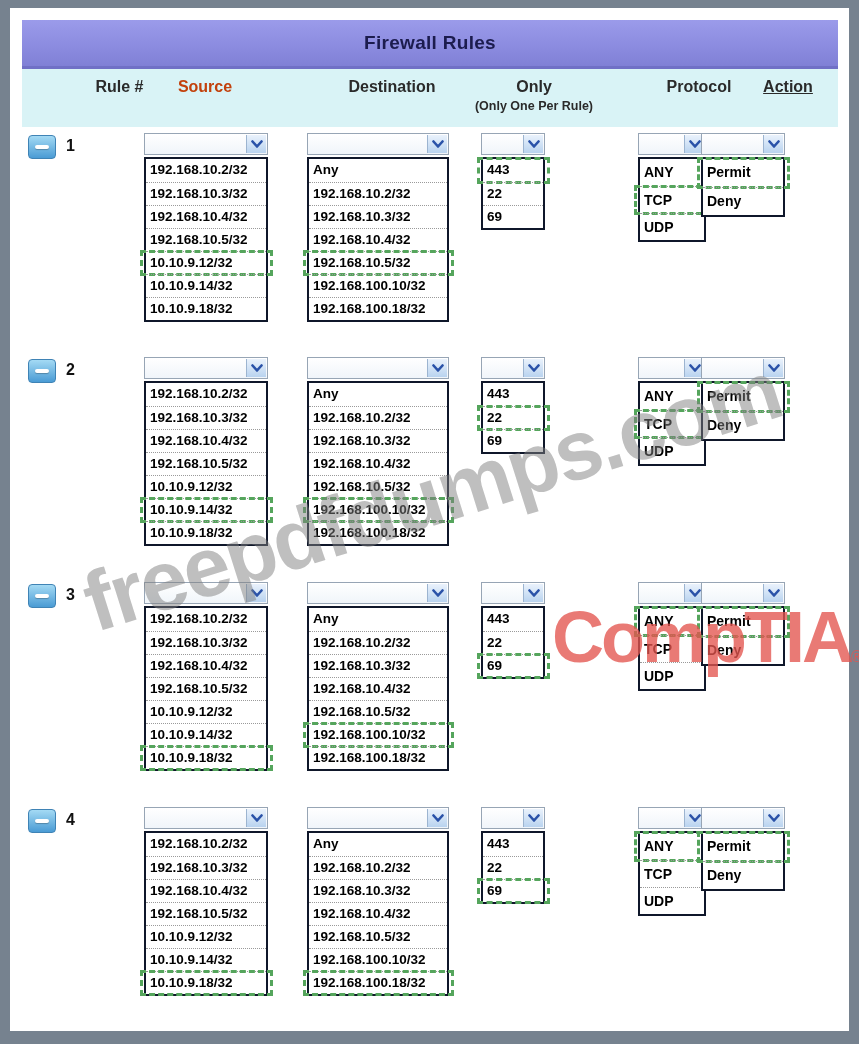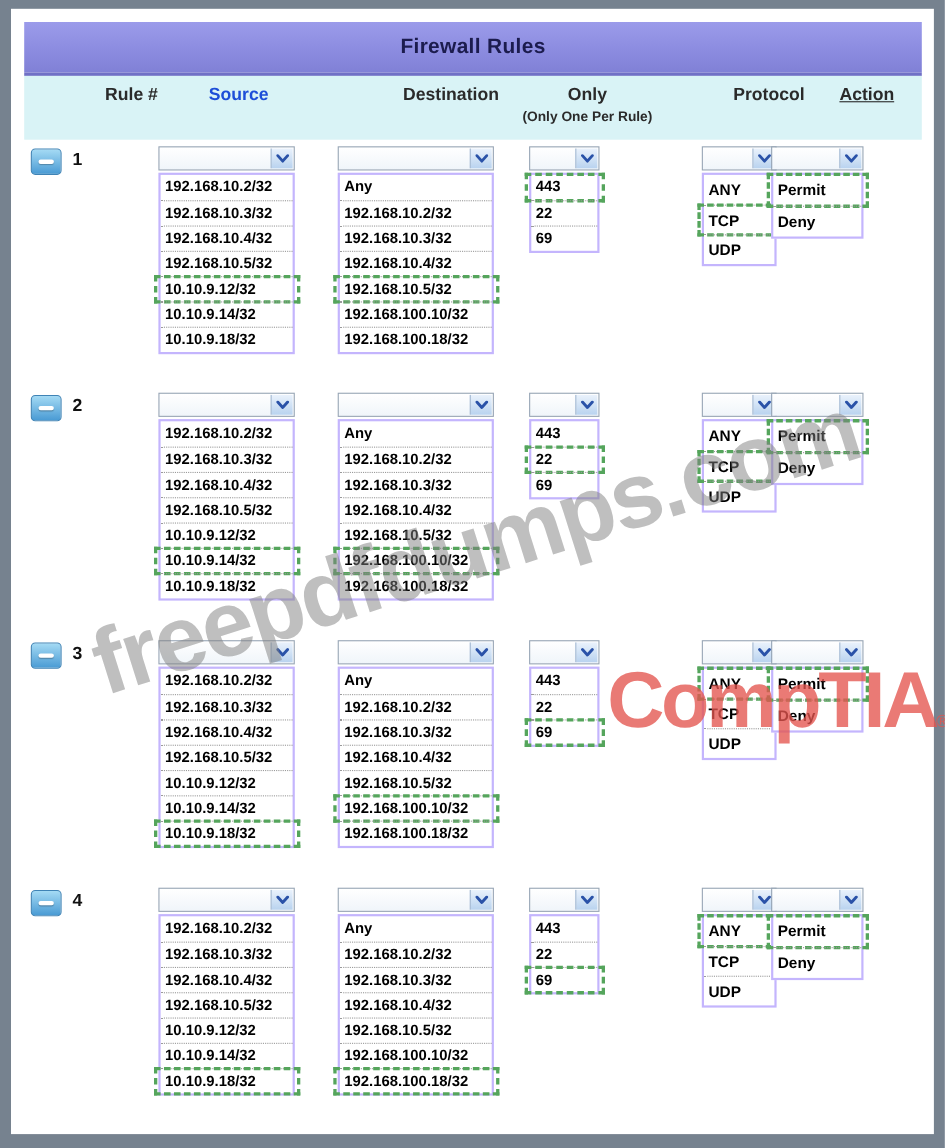--- a/index.html
+++ b/index.html
@@ -10,22 +10,22 @@
   
   .titlebar{position:absolute;left:22px;top:20px;width:816px;height:46px;
     background:linear-gradient(#9b9bea, var(--title-bar,#8c8ce0) 55%, #8080d6);
     border-bottom:3px solid #7070c6;display:flex;align-items:center;justify-content:center;}
   .titlebar .t{font-size:19px;font-weight:bold;color:#1c1c4e;letter-spacing:.3px;}
 
   
   .colheader{position:absolute;left:22px;top:69px;width:816px;height:58px;background:var(--column-header-bg,#d9f3f6);}
   .ch{position:absolute;top:9px;font-size:16px;font-weight:bold;color:#2a2a2a;text-align:center;}
   .ch-rule{left:60px;width:75px;}
-  .ch-source{left:148px;width:94px;color:#1d4ed8;}
-  .ch-destination{left:325px;width:126px;}
+  .ch-source{left:136px;width:94px;color:#c2410c;}
+  .ch-destination{left:307px;width:126px;}
   .ch-port{left:446px;width:132px;}
   .ch-protocol{left:630px;width:94px;}
   .ch-action{left:722px;width:88px;text-decoration:underline;}
   .port-note{display:block;font-size:12.5px;font-weight:bold;margin-top:3px;}
 
   
   .rules-list{position:absolute;left:0;top:0;width:859px;height:1044px;}
   .rule-row{position:absolute;left:0;width:859px;height:223px;}
   .remove-btn{position:absolute;left:28px;top:2px;width:28px;height:24px;border:1px solid #3f83b5;border-radius:4px;
     background:linear-gradient(#a4daf4,var(--remove-button,#4a9bd4));cursor:pointer;padding:0;display:flex;align-items:center;justify-content:center;}
@@ -37,21 +37,21 @@
   .c-destination{left:307px;width:142px;}
   .c-port{left:481px;width:64px;}
   .c-protocol{left:638px;width:68px;}
   .c-action{left:701px;width:84px;}
 
   .dropdown{position:relative;height:22px;box-sizing:border-box;border:1px solid #97a5b5;background:linear-gradient(#ffffff,#f0f5fa);}
   .dd-btn{position:absolute;right:1px;top:1px;bottom:1px;width:19px;display:flex;align-items:center;justify-content:center;
     background:linear-gradient(#eaf2fc,#b9d3ef);border-left:1px solid #9cb4d0;cursor:pointer;}
   .dd-btn svg{display:block;}
 
-  .listbox{position:relative;margin-top:2px;box-sizing:border-box;border:2px solid #c4b5fd;background:#fff;}
+  .listbox{position:relative;margin-top:2px;box-sizing:border-box;border:2px solid #0f172a;background:#fff;}
   .opt{position:relative;box-sizing:border-box;height:23px;line-height:22px;padding-left:4px;
     font-size:13.5px;font-weight:bold;color:#000;white-space:nowrap;cursor:pointer;}
   .opt + .opt{border-top:1px dotted #9a9a9a;}
   .c-protocol .opt{height:27px;line-height:26px;font-size:14px;}
   .c-action .opt{height:28px;line-height:27px;font-size:14px;}
   .opt.selected::after{content:"";position:absolute;left:-6px;right:-7px;top:-2px;bottom:-2px;
     border:3px dashed var(--selection-dash,#55a55c);pointer-events:none;}
 
   
   .wm-diag{position:absolute;left:26px;top:448px;width:812px;text-align:center;

